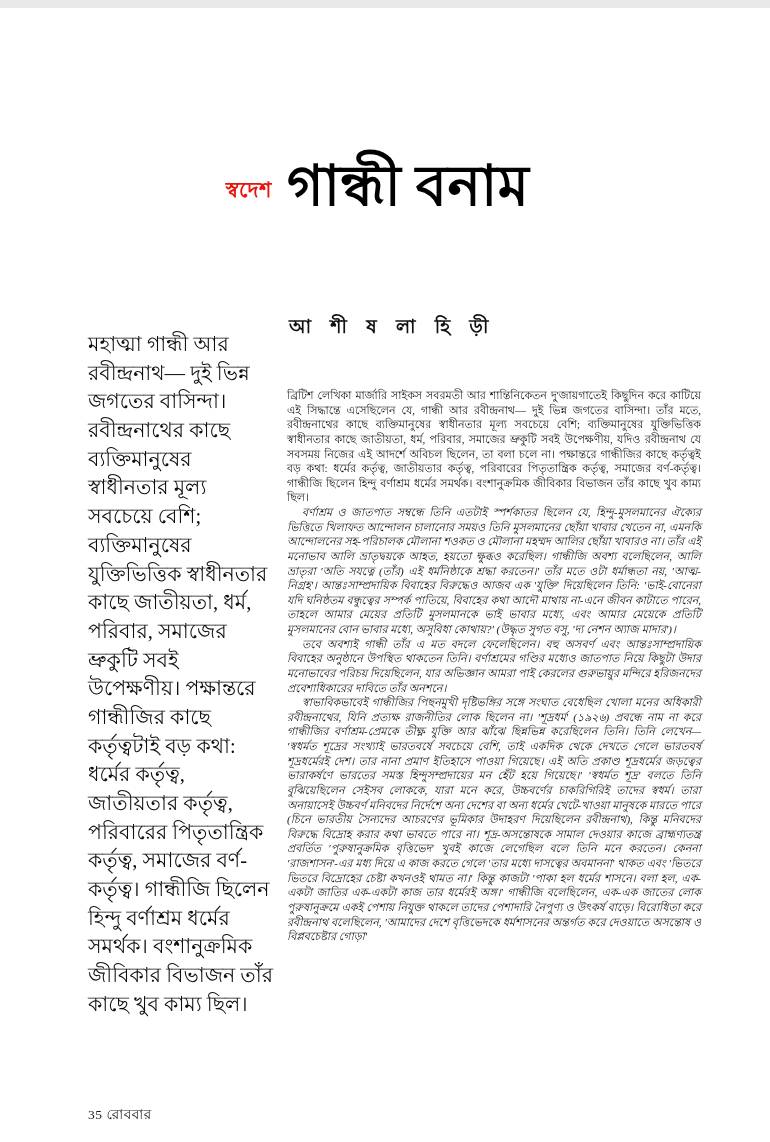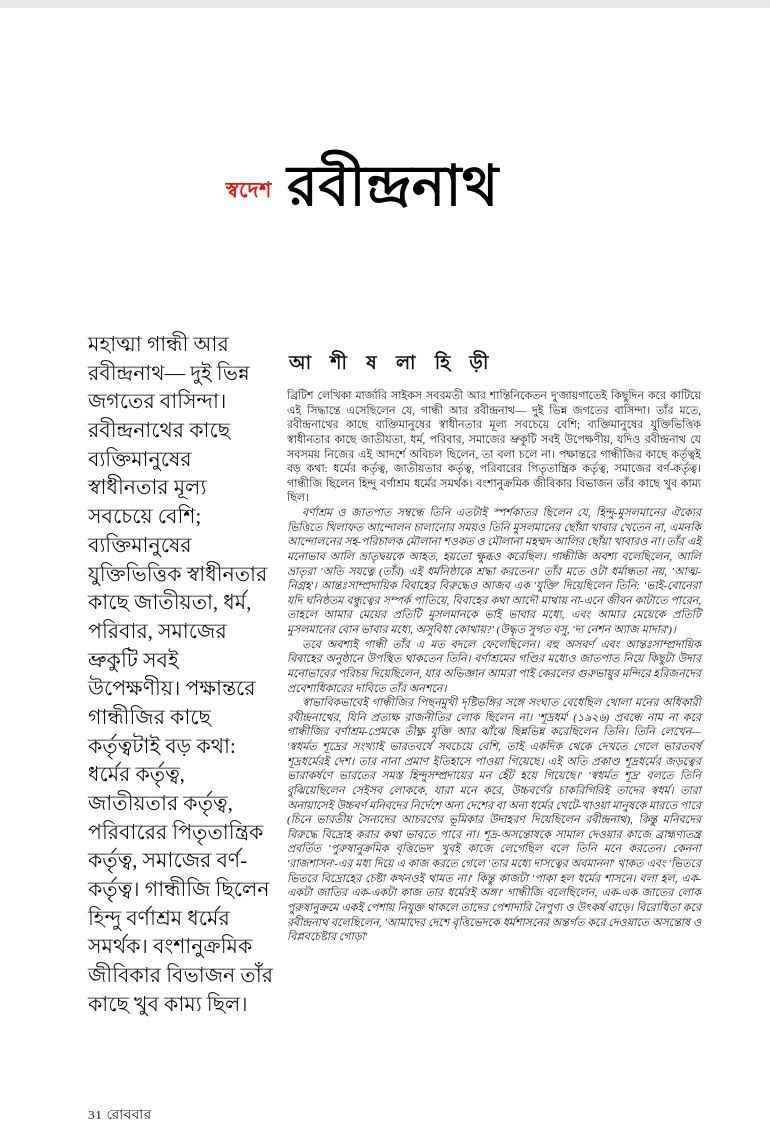--- a/index.html
+++ b/index.html
@@ -35,21 +35,21 @@
     width: 430px;
     font-size: 56px;
     line-height: 1.32;
     font-weight: bold;
     color: #000000;
     letter-spacing: 0.5px;
   }
   .headline .line { display: block; }
   .author {
     position: absolute;
-    top: 340px;
+    top: 304px;
     left: 289px;
     font-size: 19px;
     font-weight: bold;
     color: #111111;
     letter-spacing: 0.38em;
     white-space: nowrap;
   }
   .pull-quote {
     position: absolute;
     top: 322px;
@@ -88,29 +88,29 @@
   }
 </style>
 </head>
 <body>
 
 <div class="page">
 
   <div class="kicker">স্বদেশ</div>
 
   <h1 class="headline" style="margin:0;">
-    <span class="line">রবীন্দ্রনাথ</span>
+    <span class="line">গান্ধী বনাম</span>
   </h1>
 
   <div class="author">আ শী ষ  লা হি ড়ী</div>
 
   <div class="pull-quote">মহাত্মা গান্ধী আর রবীন্দ্রনাথ— দুই ভিন্ন জগতের বাসিন্দা। রবীন্দ্রনাথের কাছে ব্যক্তিমানুষের স্বাধীনতার মূল্য সবচেয়ে বেশি; ব্যক্তিমানুষের যুক্তিভিত্তিক স্বাধীনতার কাছে জাতীয়তা, ধর্ম, পরিবার, সমাজের ভ্রুকুটি সবই উপেক্ষণীয়। পক্ষান্তরে গান্ধীজির কাছে কর্তৃত্বটাই বড় কথা: ধর্মের কর্তৃত্ব, জাতীয়তার কর্তৃত্ব, পরিবারের পিতৃতান্ত্রিক কর্তৃত্ব, সমাজের বর্ণ-কর্তৃত্ব। গান্ধীজি ছিলেন হিন্দু বর্ণাশ্রম ধর্মের সমর্থক। বংশানুক্রমিক জীবিকার বিভাজন তাঁর কাছে খুব কাম্য ছিল।</div>
 
   <div class="body-text">
     <p>ব্রিটিশ লেখিকা মার্জারি সাইকস সবরমতী আর শান্তিনিকেতন দু'জায়গাতেই কিছুদিন করে কাটিয়ে এই সিদ্ধান্তে এসেছিলেন যে, গান্ধী আর রবীন্দ্রনাথ— দুই ভিন্ন জগতের বাসিন্দা। তাঁর মতে, রবীন্দ্রনাথের কাছে ব্যক্তিমানুষের স্বাধীনতার মূল্য সবচেয়ে বেশি; ব্যক্তিমানুষের যুক্তিভিত্তিক স্বাধীনতার কাছে জাতীয়তা, ধর্ম, পরিবার, সমাজের ভ্রুকুটি সবই উপেক্ষণীয়, যদিও রবীন্দ্রনাথ যে সবসময় নিজের এই আদর্শে অবিচল ছিলেন, তা বলা চলে না। পক্ষান্তরে গান্ধীজির কাছে কর্তৃত্বই বড় কথা: ধর্মের কর্তৃত্ব, জাতীয়তার কর্তৃত্ব, পরিবারের পিতৃতান্ত্রিক কর্তৃত্ব, সমাজের বর্ণ-কর্তৃত্ব। গান্ধীজি ছিলেন হিন্দু বর্ণাশ্রম ধর্মের সমর্থক। বংশানুক্রমিক জীবিকার বিভাজন তাঁর কাছে খুব কাম্য ছিল।</p>
     <p>বর্ণাশ্রম ও জাতপাত সম্বন্ধে তিনি এতটাই স্পর্শকাতর ছিলেন যে, হিন্দু-মুসলমানের ঐক্যের ভিত্তিতে খিলাফত আন্দোলন চালানোর সময়ও তিনি মুসলমানের ছোঁয়া খাবার খেতেন না, এমনকি আন্দোলনের সহ-পরিচালক মৌলানা শওকত ও মৌলানা মহম্মদ আলির ছোঁয়া খাবারও না। তাঁর এই মনোভাব আলি ভ্রাতৃদ্বয়কে আহত, হয়তো ক্ষুব্ধও করেছিল। গান্ধীজি অবশ্য বলেছিলেন, আলি ভ্রাতৃরা 'অতি সযত্নে (তাঁর) এই ধর্মনিষ্ঠাকে শ্রদ্ধা করতেন।' তাঁর মতে ওটা ধর্মান্ধতা নয়, 'আত্ম-নিগ্রহ'। আন্তঃসাম্প্রদায়িক বিবাহের বিরুদ্ধেও আজব এক 'যুক্তি' দিয়েছিলেন তিনি: 'ভাই-বোনেরা যদি ঘনিষ্ঠতম বন্ধুত্বের সম্পর্ক পাতিয়ে, বিবাহের কথা আদৌ মাথায় না-এনে জীবন কাটাতে পারেন, তাহলে আমার মেয়ের প্রতিটি মুসলমানকে ভাই ভাবার মধ্যে, এবং আমার মেয়েকে প্রতিটি মুসলমানের বোন ভাবার মধ্যে, অসুবিধা কোথায়?' (উদ্ধৃত সুগত বসু, 'দ্য নেশন অ্যাজ মাদার')।</p>
     <p>তবে অবশ্যই গান্ধী তাঁর এ মত বদলে ফেলেছিলেন। বহু অসবর্ণ এবং আন্তঃসাম্প্রদায়িক বিবাহের অনুষ্ঠানে উপস্থিত থাকতেন তিনি। বর্ণাশ্রমের গণ্ডির মধ্যেও জাতপাত নিয়ে কিছুটা উদার মনোভাবের পরিচয় দিয়েছিলেন, যার অভিজ্ঞান আমরা পাই কেরলের গুরুভায়ুর মন্দিরে হরিজনদের প্রবেশাধিকারের দাবিতে তাঁর অনশনে।</p>
     <p>স্বাভাবিকভাবেই গান্ধীজির পিছনমুখী দৃষ্টিভঙ্গির সঙ্গে সংঘাত বেধেছিল খোলা মনের অধিকারী রবীন্দ্রনাথের, যিনি প্রত্যক্ষ রাজনীতির লোক ছিলেন না। 'শূদ্রধর্ম' (১৯২৬) প্রবন্ধে নাম না করে গান্ধীজির বর্ণাশ্রম-প্রেমকে তীক্ষ্ণ যুক্তি আর ঝাঁঝে ছিন্নভিন্ন করেছিলেন তিনি। তিনি লেখেন— 'স্বধর্মত শূদ্রের সংখ্যাই ভারতবর্ষে সবচেয়ে বেশি, তাই একদিক থেকে দেখতে গেলে ভারতবর্ষ শূদ্রধর্মেরই দেশ। তার নানা প্রমাণ ইতিহাসে পাওয়া গিয়েছে। এই অতি প্রকাণ্ড শূদ্রধর্মের জড়ত্বের ভারাকর্ষণে ভারতের সমস্ত হিন্দুসম্প্রদায়ের মন হেঁট হয়ে গিয়েছে।' 'স্বধর্মত শূদ্র' বলতে তিনি বুঝিয়েছিলেন সেইসব লোককে, যারা মনে করে, উচ্চবর্ণের চাকরিগিরিই তাদের স্বধর্ম। তারা অনায়াসেই উচ্চবর্ণ মনিবদের নির্দেশে অন্য দেশের বা অন্য ধর্মের খেটে-খাওয়া মানুষকে মারতে পারে (চিনে ভারতীয় সৈন্যদের আচরণের ভূমিকার উদাহরণ দিয়েছিলেন রবীন্দ্রনাথ), কিন্তু মনিবদের বিরুদ্ধে বিদ্রোহ করার কথা ভাবতে পারে না। শূদ্র-অসন্তোষকে সামাল দেওয়ার কাজে ব্রাহ্মণ্যতন্ত্র প্রবর্তিত 'পুরুষানুক্রমিক বৃত্তিভেদ' খুবই কাজে লেগেছিল বলে তিনি মনে করতেন। কেননা 'রাজশাসন'-এর মধ্য দিয়ে এ কাজ করতে গেলে 'তার মধ্যে দাসত্বের অবমাননা' থাকত এবং 'ভিতরে ভিতরে বিদ্রোহের চেষ্টা কখনওই থামত না।' কিন্তু কাজটা 'পাকা হল ধর্মের শাসনে। বলা হল, এক-একটা জাতির এক-একটা কাজ তার ধর্মেরই অঙ্গ।' গান্ধীজি বলেছিলেন, এক-এক জাতের লোক পুরুষানুক্রমে একই পেশায় নিযুক্ত থাকলে তাদের পেশাদারি নৈপুণ্য ও উৎকর্ষ বাড়ে। বিরোধিতা করে রবীন্দ্রনাথ বলেছিলেন, 'আমাদের দেশে বৃত্তিভেদকে ধর্মশাসনের অন্তর্গত করে দেওয়াতে অসন্তোষ ও বিপ্লবচেষ্টার গোড়া'</p>
   </div>
 
-  <div class="footer">31 রোববার</div>
+  <div class="footer">35 রোববার</div>
 
 </div>
 
 </body></html>

